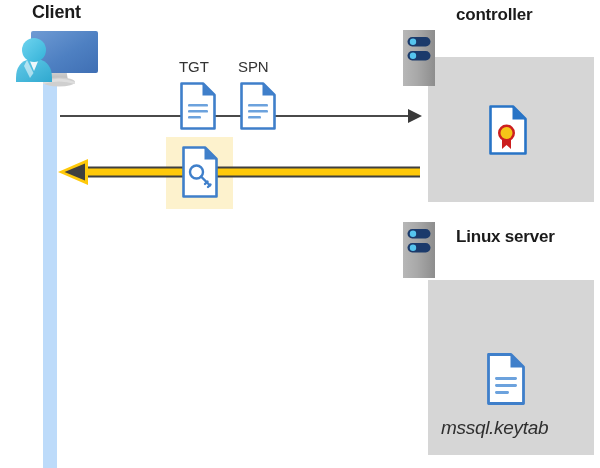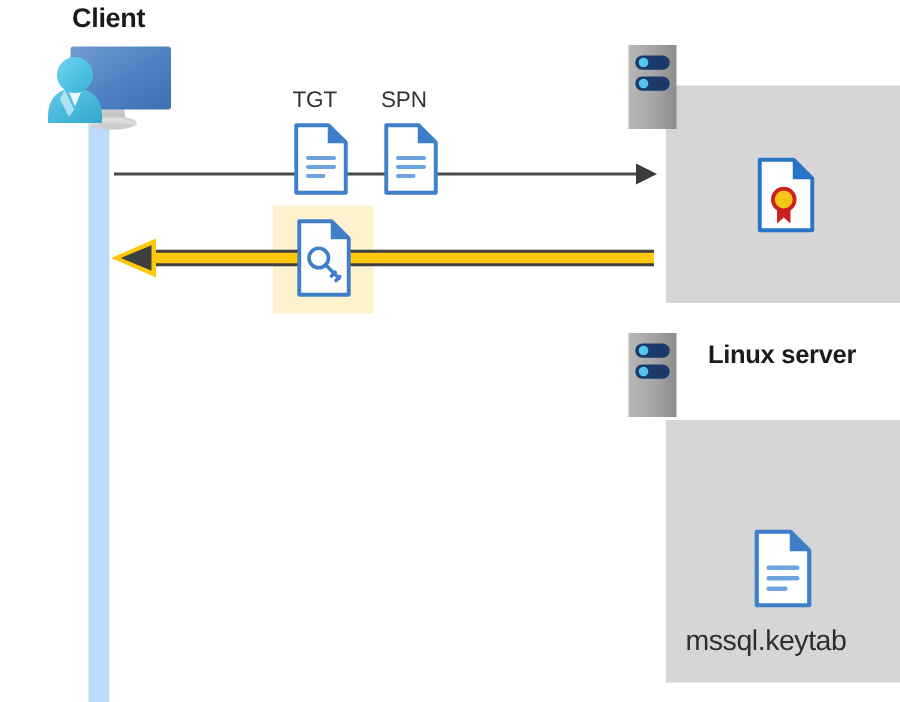--- a/index.html
+++ b/index.html
@@ -9,21 +9,21 @@
   }
   body {
     font-family: "Liberation Sans", sans-serif;
     width: 600px;
     height: 468px;
     position: relative;
     overflow: hidden;
   }
   #canvas {
     position: absolute;
-    left: 16px; top: 0;
+    left: 0; top: 0;
     width: 564px;
     height: 468px;
   }
   .abs { position: absolute; }
 
   
   .title-label {
     font-weight: bold;
     color: #1b1b1b;
     font-size: 17px;
@@ -51,20 +51,21 @@
     letter-spacing: -0.1px;
   }
   .tgt-label { left: 179px; top: 58px; }
   .spn-label { left: 238px; top: 58px; }
   .keytab-label {
     left: 441px;
     top: 417px;
     font-size: 19px;
     color: #2f2f2f;
     letter-spacing: -0.3px;
+    font-style: italic;
   }
 
   
   .gray-panel {
     background: #d6d6d6;
   }
   #dc-panel { left: 428px; top: 57px; width: 166px; height: 145px; }
   #linux-panel { left: 428px; top: 280px; width: 166px; height: 175px; }
 
   
@@ -209,20 +210,21 @@
       </defs>
       <rect x="0" y="0" width="32" height="56" fill="url(#srvGrad1)"></rect>
       <rect x="4.5" y="7" width="23" height="9.5" rx="4.75" fill="#1b3a6b"></rect>
       <circle cx="10" cy="11.7" r="3.2" fill="#55c4ee"></circle>
       <rect x="4.5" y="21" width="23" height="9.5" rx="4.75" fill="#1b3a6b"></rect>
       <circle cx="10" cy="25.7" r="3.2" fill="#55c4ee"></circle>
     </svg>
   </div>
 
   <div class="abs title-label dc-title">
+    <div>controller</div>
   </div>
 
   <div class="abs" style="left:489px; top:105px; width:38px; height:50px;">
     <svg width="38" height="50" viewBox="0 0 38 50">
       <path d="M1.5 1.5 L24 1.5 L36.5 14 L36.5 48.5 L1.5 48.5 Z" fill="#ffffff" stroke="#2874c6" stroke-width="2.6" stroke-linejoin="round"></path>
       <path d="M23.5 2 L36 14.5 L23.5 14.5 Z" fill="#2874c6"></path>
 
       <path d="M13 30 L13 44 L17.5 40 L22 44 L22 30 Z" fill="#cc1f1f"></path>
 
       <circle cx="17.5" cy="28" r="8.5" fill="#cc1f1f"></circle>

